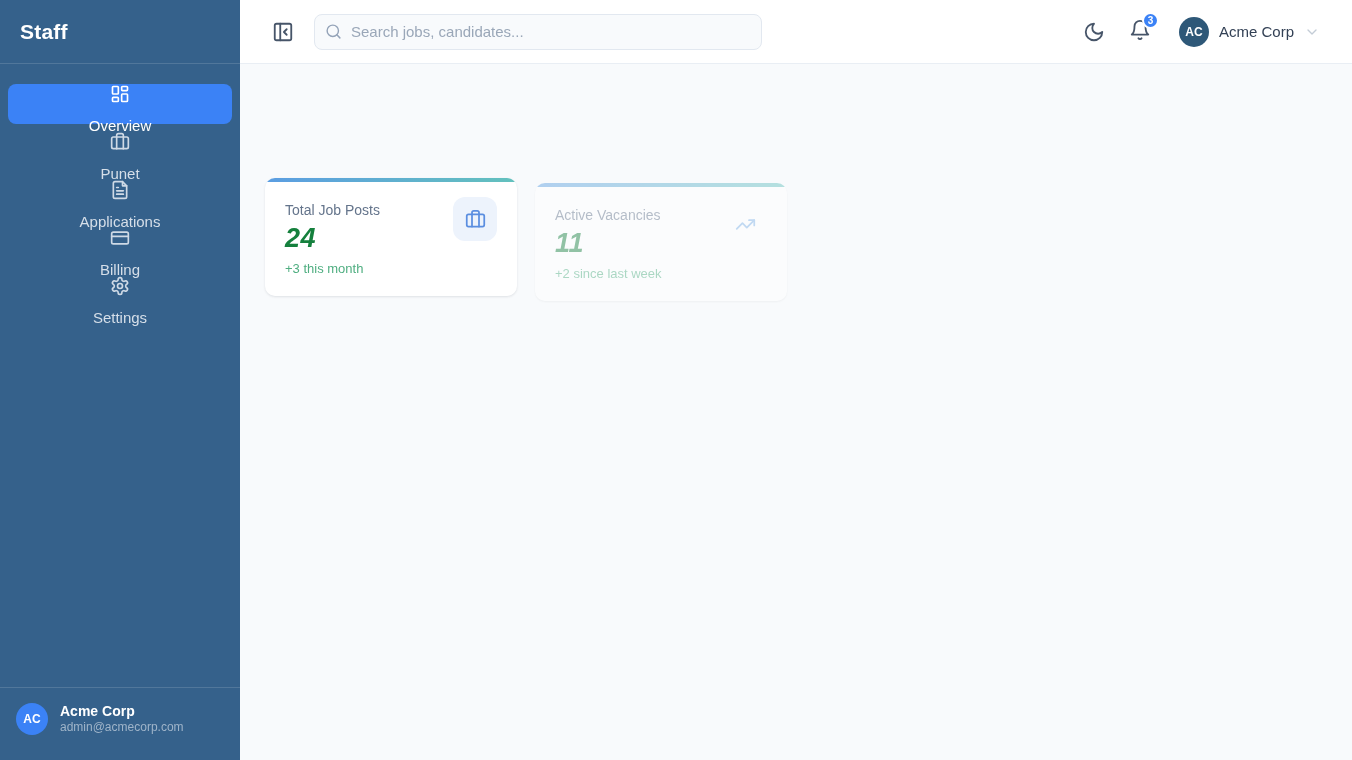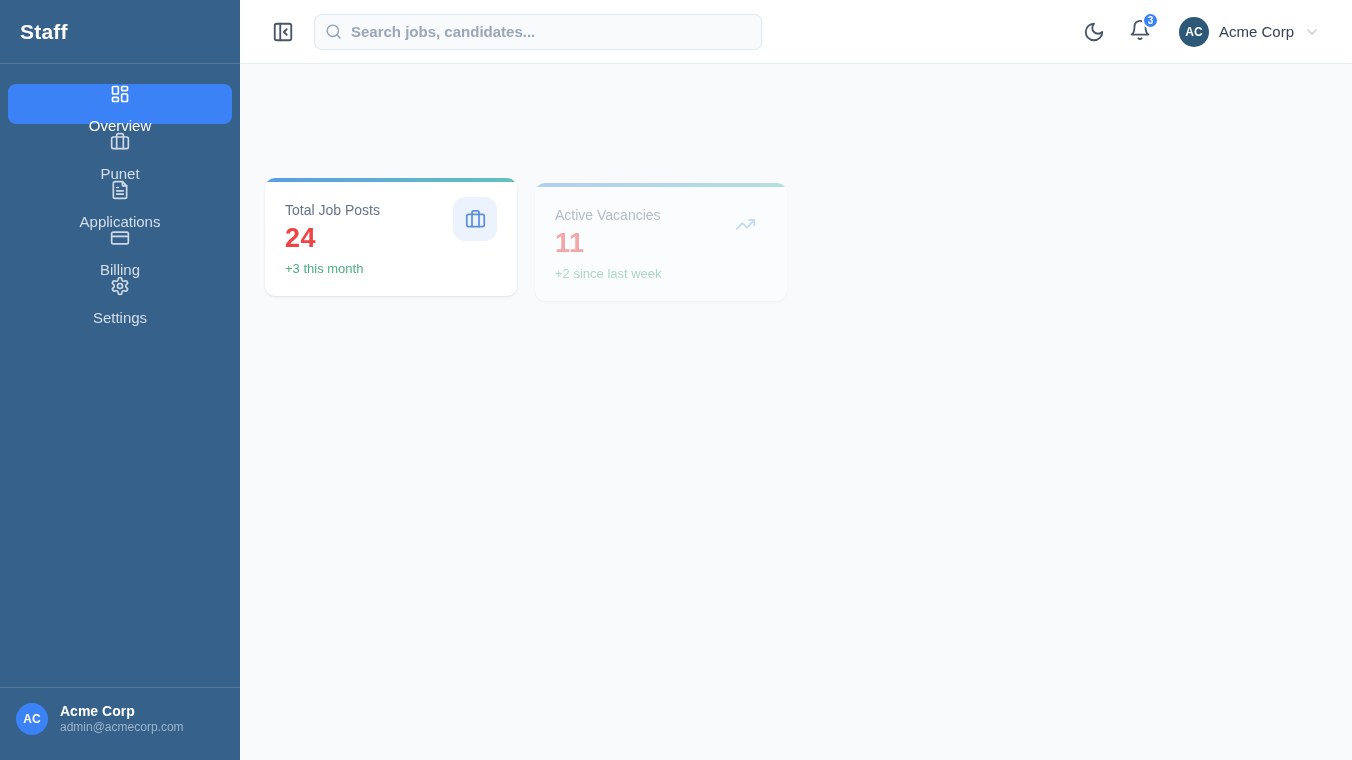--- a/index.html
+++ b/index.html
@@ -86,21 +86,20 @@
   .search-input {
     width: 100%; height: 100%;
     background: #f8fafc;
     border: 1px solid #e2e8f0;
     border-radius: 8px;
     padding: 0 12px 0 36px;
     font-size: 15px;
     font-family: "Liberation Sans", sans-serif;
     color: #334155;
     outline: none;
-    font-weight: bold;
   }
   .search-input::placeholder { color: #9aa7b8; }
 
   .topbar-right { margin-left: auto; display: flex; align-items: center; gap: 24px; }
   .bell-wrap { position: relative; }
   .badge {
     position: absolute; top: -7px; right: -8px;
     min-width: 17px; height: 17px;
     background: #3b82f6; color: #ffffff;
     font-size: 10px; font-weight: 700;
@@ -123,21 +122,21 @@
     overflow: hidden;
     position: relative;
   }
   .stat-card .accent {
     height: 4px; width: 100%;
     background: linear-gradient(90deg, #5b9de2 0%, #63c1bd 100%);
   }
   .stat-card.entering { opacity: 0.45; transform: translateY(5px); }
   .card-body { padding: 15px 20px 0 20px; display: flex; justify-content: space-between; }
   .card-label { font-size: 14px; color: #64748b; font-weight: 400; padding-top: 5px; }
-  .card-value { font-size: 27px; font-weight: 700; color: #ef4444; margin-top: 5px; letter-spacing: 0.5px; }
+  .card-value { font-size: 27px; font-weight: 700; color: #15803d; margin-top: 5px; letter-spacing: 0.5px; font-style: italic; }
   .card-delta { font-size: 13px; color: #4fae80; margin-top: 7px; }
   .card-icon-box {
     width: 44px; height: 44px; flex: 0 0 44px;
     background: #edf3fc; border-radius: 12px;
     display: flex; align-items: center; justify-content: center;
     color: #5b8ee0;
   }
   .card-icon-box .icon, .card-icon-plain .icon { width: 21px; height: 21px; display: inline-flex; }
   .card-icon-plain {
     width: 44px; height: 44px; flex: 0 0 44px;

